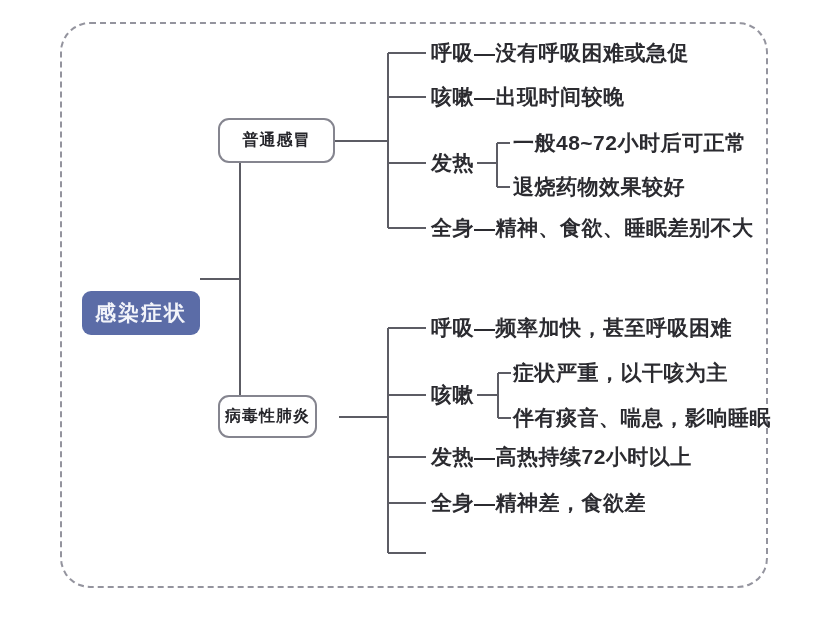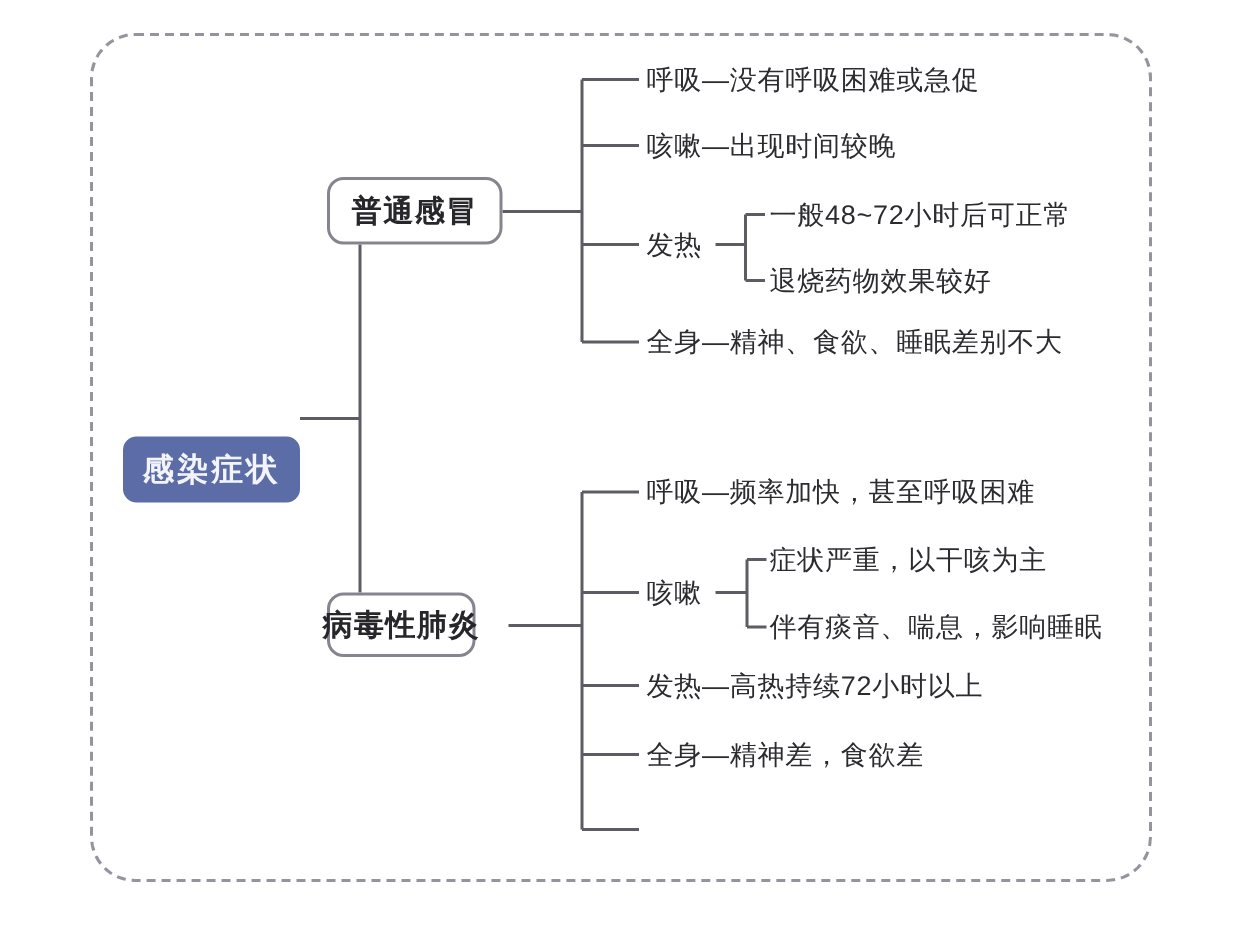--- a/index.html
+++ b/index.html
@@ -42,31 +42,31 @@
     border-radius:9px;
     font-size:21px;
     letter-spacing:2px;
     margin-top:34px;
   }
   .node.branch{
     background:#ffffff;
     border:2px solid var(--node-border);
     border-radius:11px;
     color:var(--node-text);
-    font-size:20px;
+    font-size:16px;
     letter-spacing:1px;
   }
   .node.branch.cold{left:218px;top:118px;width:117px;height:45px;}
   .node.branch.pneumonia{left:218px;top:395px;width:99px;height:43px;}
   .leaf{
     position:absolute;
     height:28px;line-height:28px;
     color:var(--leaf-text);
-    font-size:18px;
-    font-weight:normal;
+    font-size:21px;
+    font-weight:bold;
     white-space:nowrap;
     letter-spacing:0.5px;
   }
 </style>
 </head>
 <body>
 
 <div class="canvas">
 
   <div class="frame"></div>

